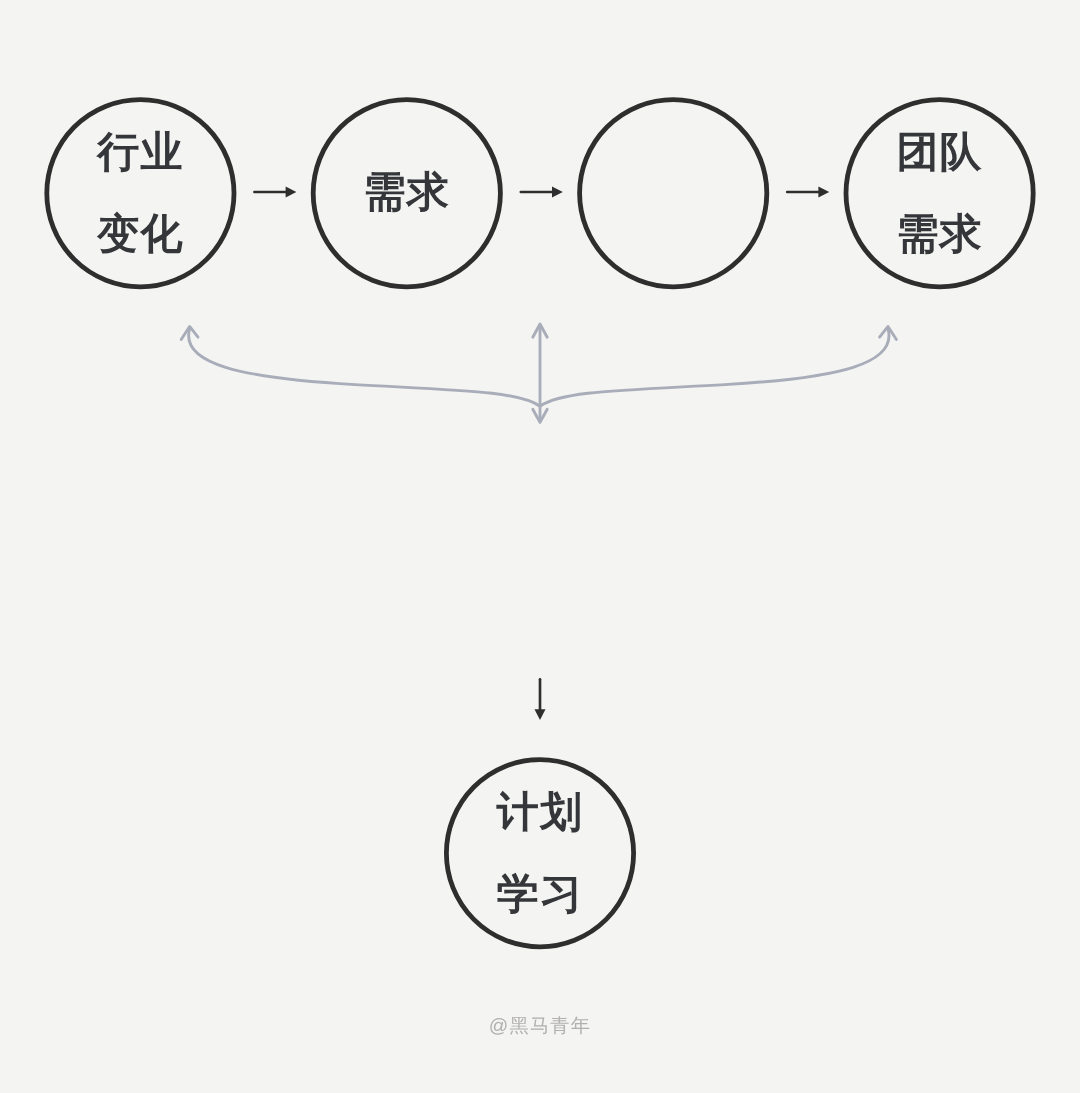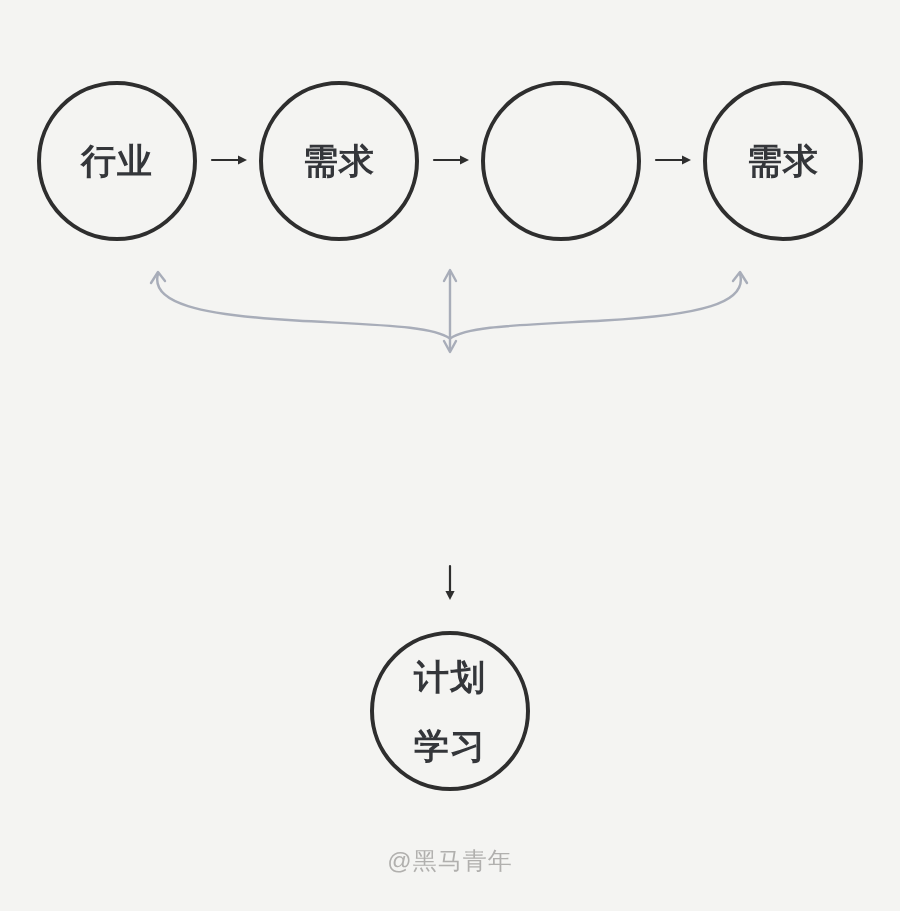--- a/index.html
+++ b/index.html
@@ -48,21 +48,21 @@
     line-height:1.31;
     color:var(--text);
     letter-spacing:1px;
     white-space:nowrap;
   }
   .watermark{
     position:absolute;
     left:0;top:845px;
     width:900px;
     text-align:center;
-    font-size:24px;
+    font-size:16px;
     color:var(--wm);
     letter-spacing:1px;
   }
 </style>
 </head>
 <body>
 
 <div class="canvas">
 
   <svg class="connectors" viewBox="0 0 900 911" xmlns="http://www.w3.org/2000/svg">
@@ -97,30 +97,32 @@
     </g>
 
     <g>
       <path class="flow-line" d="M 450 566 L 450 592"></path>
       <path class="flow-head" d="M 445.4 591 L 454.6 591 L 450 600 Z"></path>
     </g>
   </svg>
 
   <div class="node" style="left:37px;top:81px">
     <span>行业</span>
+    <span>变化</span>
   </div>
 
   <div class="node" style="left:259px;top:81px">
     <span>需求</span>
   </div>
 
   <div class="node" style="left:481px;top:81px">
   </div>
 
   <div class="node" style="left:703px;top:81px">
+    <span>团队</span>
     <span>需求</span>
   </div>
 
 
   <div class="node" style="left:370px;top:631px">
     <span>计划</span>
     <span>学习</span>
   </div>
 
   <div class="watermark">@黑马青年</div>

